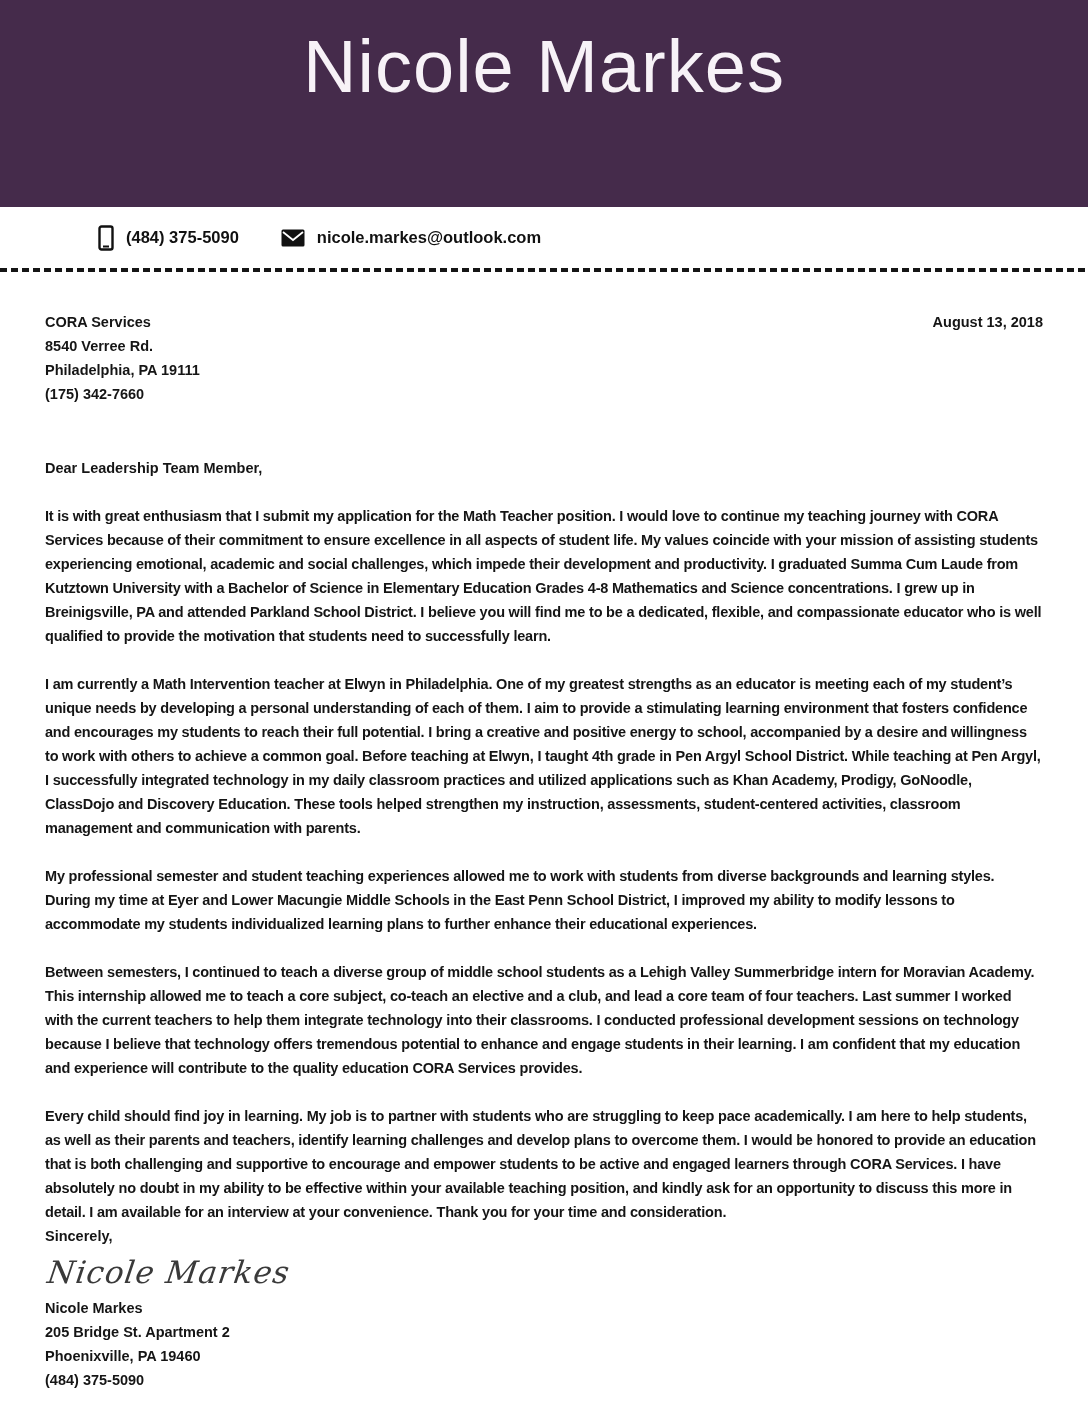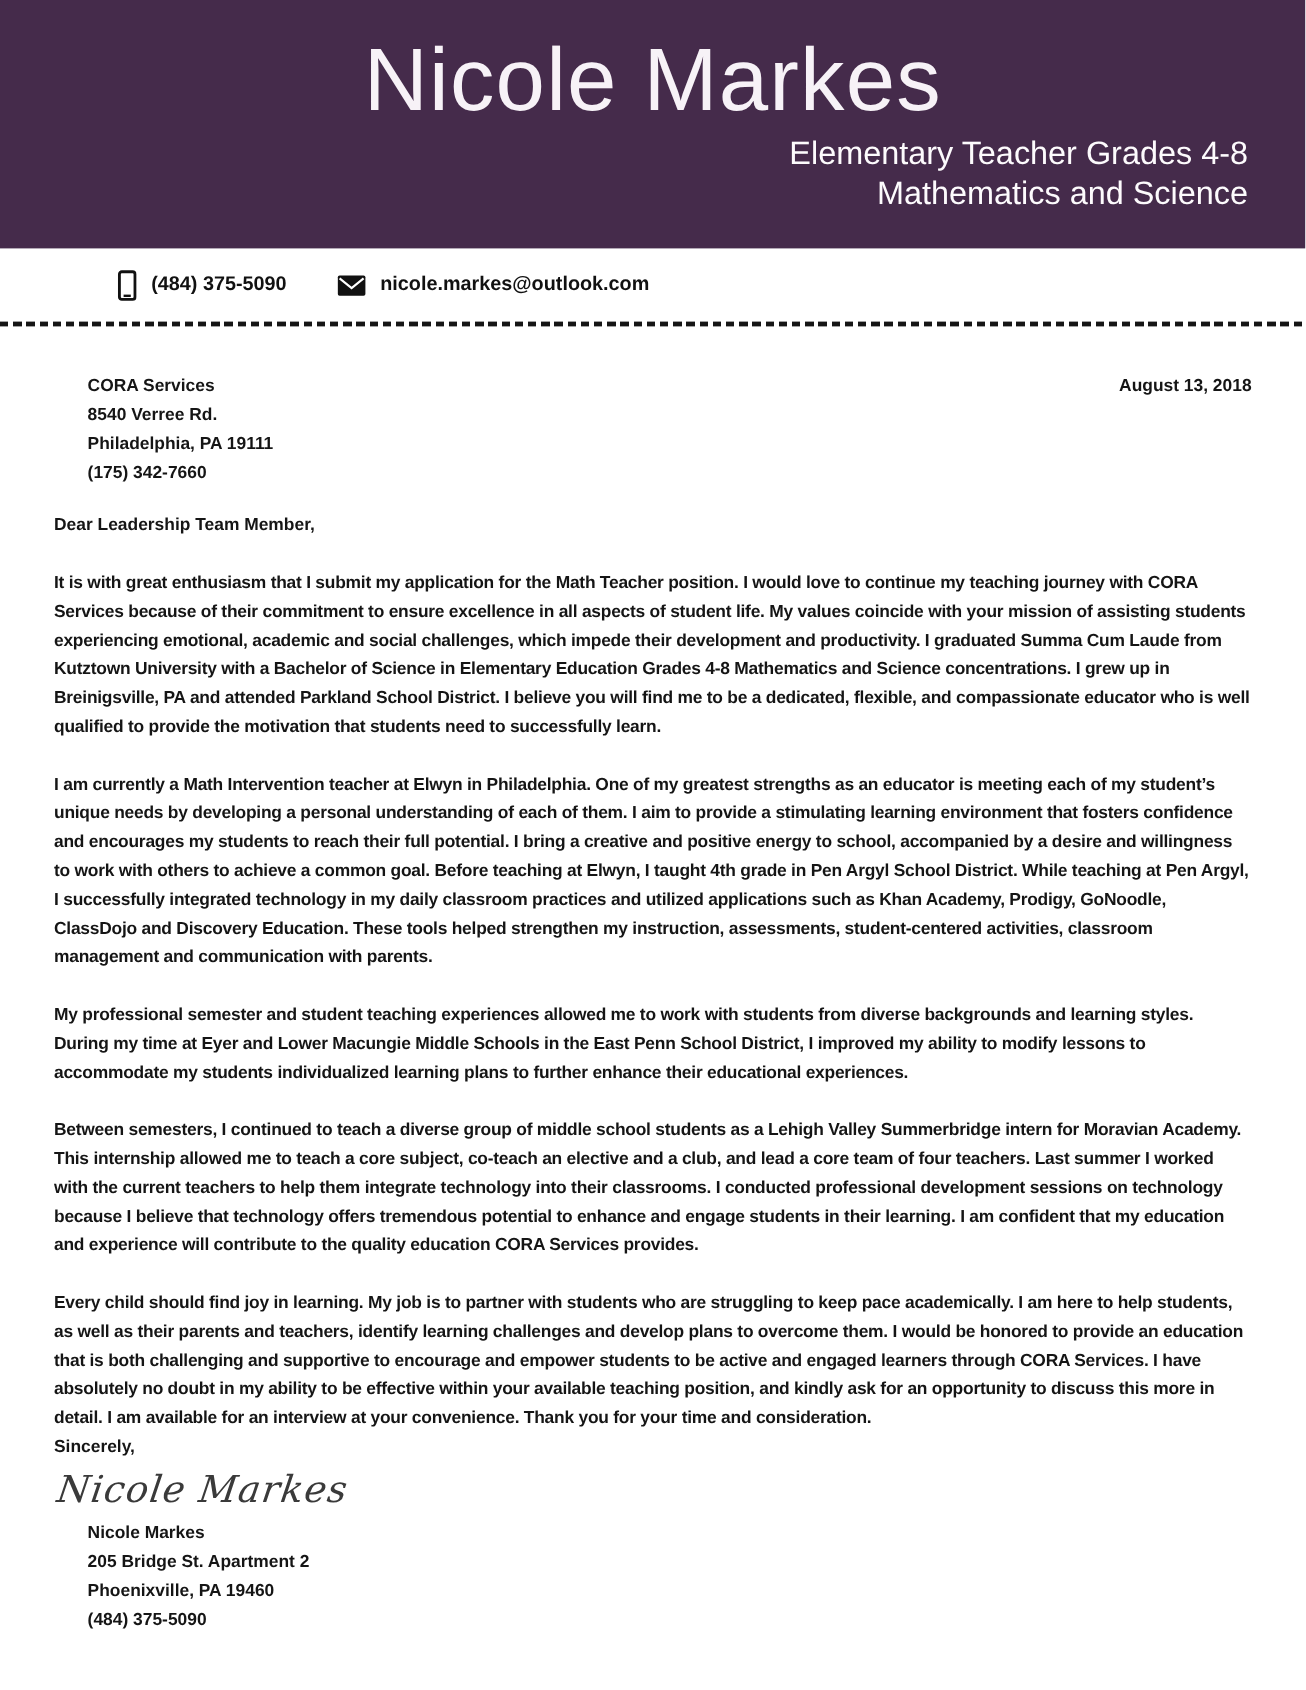--- a/index.html
+++ b/index.html
@@ -82,29 +82,28 @@
   .addr-row {
     padding-top: 38px;
     display: flex;
     justify-content: space-between;
     align-items: flex-start;
   }
   .recipient div, .sender div {
     font-size: 14.5px;
     font-weight: 700;
     line-height: 24px;
-    margin-left: 28px;
   }
   .date {
     font-size: 14.5px;
     font-weight: 700;
     line-height: 24px;
   }
   .salutation {
-    margin-top: 20px;
+    margin-top: 50px;
     font-size: 14.5px;
     font-weight: 700;
     line-height: 24px;
   }
   .body-par {
     margin-top: 24px;
     font-size: 14.5px;
     font-weight: 700;
     line-height: 24px;
     letter-spacing: -0.2px;
@@ -129,24 +128,20 @@
   }
   .sender { margin-top: 4px; }
 </style>
 </head>
 <body>
 
 <div class="page">
 
   <header class="hero">
     <h1>Nicole Markes</h1>
-    <div class="subtitle">
-      <div>Elementary Teacher Grades 4-8</div>
-      <div>Mathematics and Science</div>
-    </div>
   </header>
 
   <div class="contact-bar">
     <div class="contact-item">
       <span>
         <svg width="16" height="26" viewBox="0 0 16 26">
           <rect x="1.5" y="1.5" width="13" height="23" rx="2" fill="none" stroke="#111" stroke-width="2.4"></rect>
           <rect x="5" y="20.5" width="6" height="2" fill="#111"></rect>
         </svg>
       </span>

